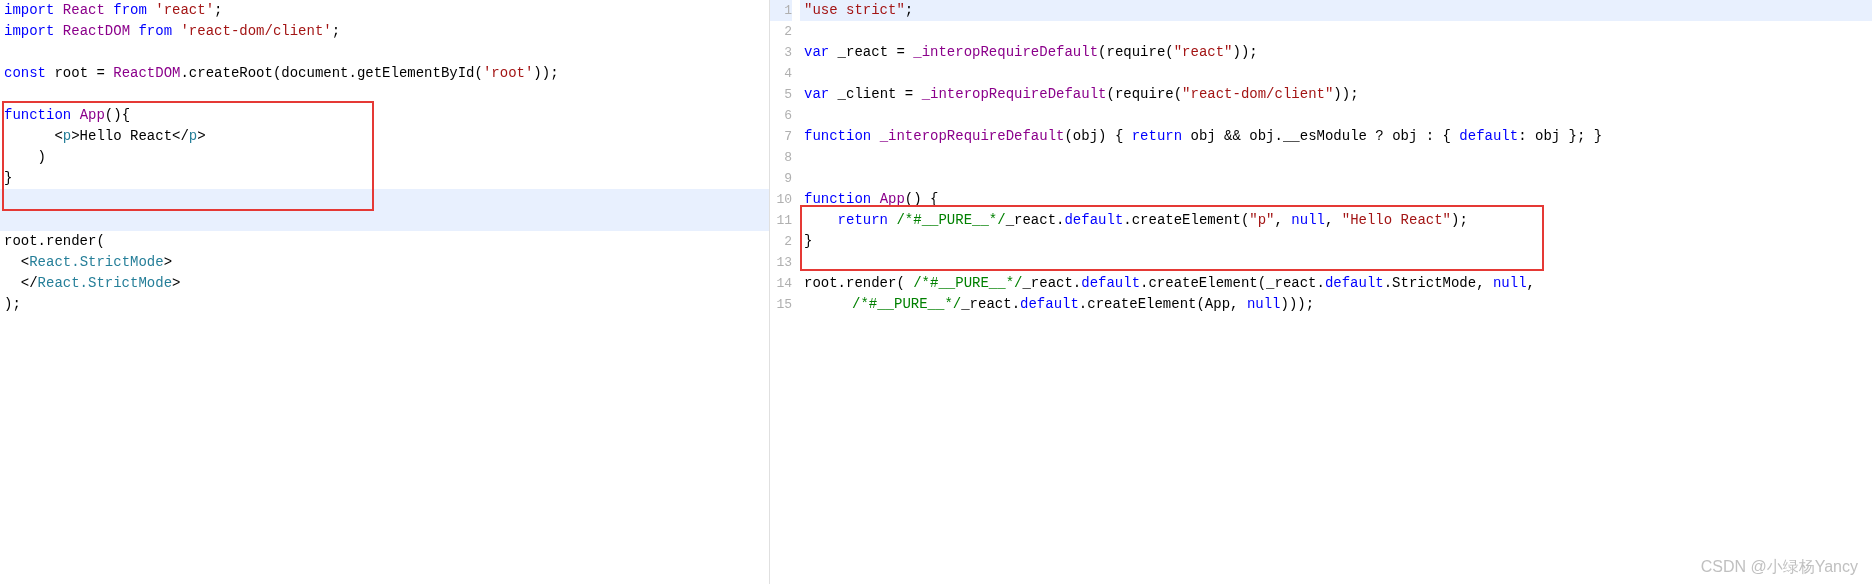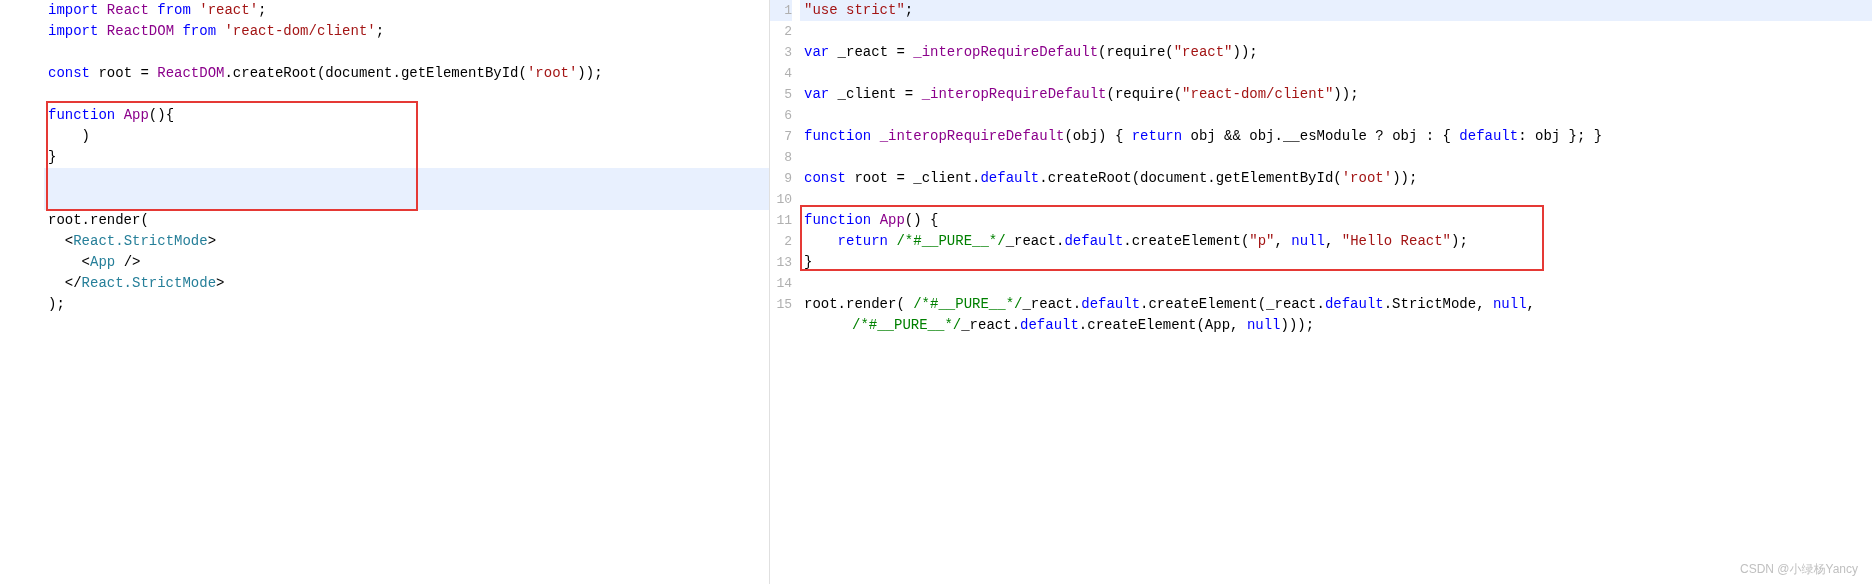--- a/index.html
+++ b/index.html
@@ -13,21 +13,20 @@
       position: relative;
       overflow: hidden;
     }
     .panel {
       height: 100%;
       overflow: hidden;
     }
     .panel-left {
       width: 770px;
       border-right: 1px solid #e0e0e0;
-      padding-left: 44px;
     }
     .panel-right {
       flex: 1;
       display: flex;
     }
     .gutter {
       width: 30px;
       text-align: right;
       color: #b0b0b0;
       padding-right: 8px;
@@ -69,21 +68,21 @@
       left: 0px;
       top: 205px;
       width: 744px;
       height: 66px;
     }
     .watermark {
       position: absolute;
       bottom: 6px;
       right: 14px;
       color: #c0c0c0;
-      font-size: 12px;
+      font-size: 16px;
       font-family: sans-serif;
     }
     
     .kw { color: #0000ff; }
     .fn { color: #8b008b; }
     .str { color: #a31515; }
     .jsx-tag { color: #267f99; }
     .comment { color: #008000; }
     .ident { color: #000000; }
   </style>
@@ -92,27 +91,27 @@
 
 <div class="panel panel-left">
   <div class="code-area" id="left-code">
     <div class="redbox redbox-left"></div>
   <div class="code-line"><span class="kw">import</span><span> </span><span class="fn">React</span><span> </span><span class="kw">from</span><span> </span><span class="str">'react'</span><span>;</span></div>
       <div class="code-line"><span class="kw">import</span><span> </span><span class="fn">ReactDOM</span><span> </span><span class="kw">from</span><span> </span><span class="str">'react-dom/client'</span><span>;</span></div>
       <div class="code-line"><span></span></div>
       <div class="code-line"><span class="kw">const</span><span> </span><span class="ident">root</span><span> = </span><span class="fn">ReactDOM</span><span>.createRoot(document.getElementById(</span><span class="str">'root'</span><span>));</span></div>
       <div class="code-line"><span></span></div>
       <div class="code-line"><span class="kw">function</span><span> </span><span class="fn">App</span><span>(){</span></div>
+      <div class="code-line"><span>      &lt;</span><span class="jsx-tag">p</span><span>&gt;Hello React&lt;/</span><span class="jsx-tag">p</span><span>&gt;</span></div>
       <div class="code-line"><span>    )</span></div>
       <div class="code-line"><span>}</span></div>
       <div class="code-line hl"><span></span></div>
       <div class="code-line hl"><span></span></div>
       <div class="code-line"><span class="ident">root</span><span>.render(</span></div>
       <div class="code-line"><span>  &lt;</span><span class="jsx-tag">React.StrictMode</span><span>&gt;</span></div>
-      <div class="code-line"><span>    &lt;</span><span class="jsx-tag">App</span><span> /&gt;</span></div>
       <div class="code-line"><span>  &lt;/</span><span class="jsx-tag">React.StrictMode</span><span>&gt;</span></div>
       <div class="code-line"><span>);</span></div>
     </div>
 </div>
 
 <div class="panel panel-right">
   <div class="gutter" id="right-gutter">
       <div class="ln hl">1</div>
       <div class="ln">2</div>
       <div class="ln">3</div>
@@ -133,21 +132,20 @@
   <div class="code-area" id="right-code">
     <div class="redbox redbox-right"></div>
   <div class="code-line hl"><span class="str">"use strict"</span><span>;</span></div>
       <div class="code-line"><span></span></div>
       <div class="code-line"><span class="kw">var</span><span> _react = </span><span class="fn">_interopRequireDefault</span><span>(require(</span><span class="str">"react"</span><span>));</span></div>
       <div class="code-line"><span></span></div>
       <div class="code-line"><span class="kw">var</span><span> _client = </span><span class="fn">_interopRequireDefault</span><span>(require(</span><span class="str">"react-dom/client"</span><span>));</span></div>
       <div class="code-line"><span></span></div>
       <div class="code-line"><span class="kw">function</span><span> </span><span class="fn">_interopRequireDefault</span><span>(obj) { </span><span class="kw">return</span><span> obj &amp;&amp; obj.__esModule ? obj : { </span><span class="kw">default</span><span>: obj }; }</span></div>
       <div class="code-line"><span></span></div>
-      <div class="code-line"><span class="kw">const</span><span> root = _client.</span><span class="kw">default</span><span>.createRoot(document.getElementById(</span><span class="str">'root'</span><span>));</span></div>
       <div class="code-line"><span></span></div>
       <div class="code-line"><span class="kw">function</span><span> </span><span class="fn">App</span><span>() {</span></div>
       <div class="code-line"><span>    </span><span class="kw">return</span><span> </span><span class="comment">/*#__PURE__*/</span><span>_react.</span><span class="kw">default</span><span>.createElement(</span><span class="str">"p"</span><span>, </span><span class="kw">null</span><span>, </span><span class="str">"Hello React"</span><span>);</span></div>
       <div class="code-line"><span>}</span></div>
       <div class="code-line"><span></span></div>
       <div class="code-line"><span>root.render( </span><span class="comment">/*#__PURE__*/</span><span>_react.</span><span class="kw">default</span><span>.createElement(_react.</span><span class="kw">default</span><span>.StrictMode, </span><span class="kw">null</span><span>,</span></div>
       <div class="code-line cont"><span class="comment">/*#__PURE__*/</span><span>_react.</span><span class="kw">default</span><span>.createElement(App, </span><span class="kw">null</span><span>)));</span></div>
     </div>
 </div>
 

